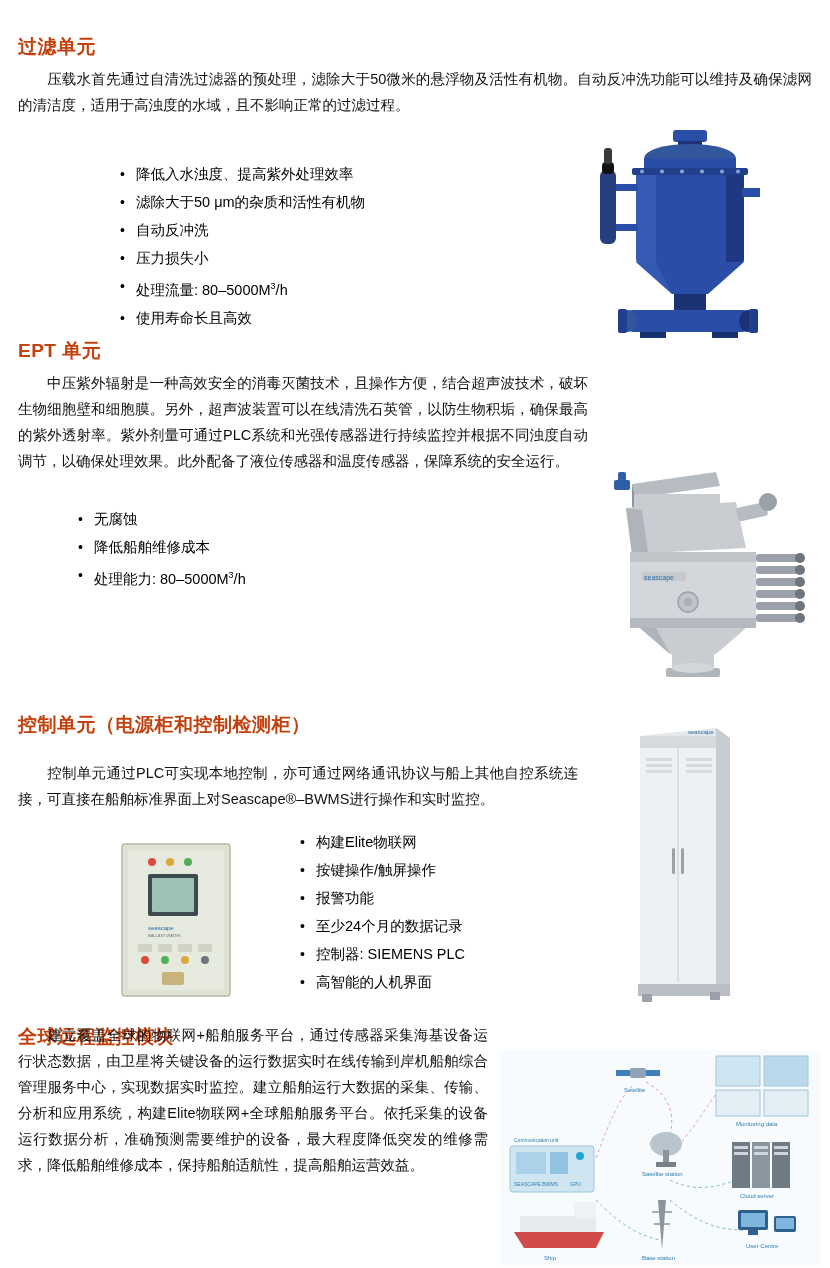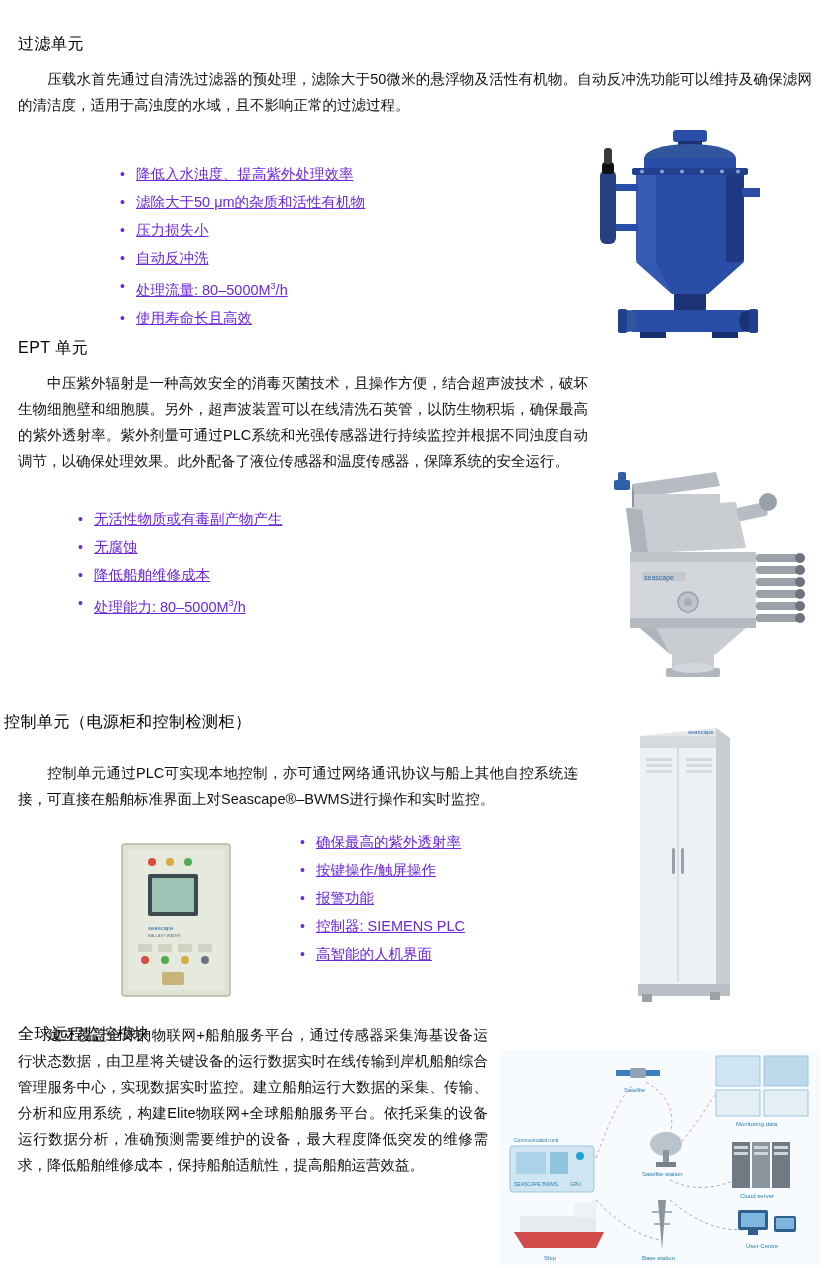--- a/index.html
+++ b/index.html
@@ -15,23 +15,23 @@
     position: relative;
     overflow: hidden;
   }
   .page {
     position: relative;
     width: 830px;
     height: 1268px;
     padding: 0;
   }
   .section-title {
-    font-size: 16px;
-    font-weight: normal;
-    color: #000000;
+    font-size: 19px;
+    font-weight: bold;
+    color: #c2410c;
     letter-spacing: 0.5px;
   }
   .para {
     font-size: 14.5px;
     line-height: 26px;
     text-align: justify;
     color: #111;
   }
   .para .indent {
     display: inline-block;
@@ -40,22 +40,21 @@
   ul.bullets {
     list-style: none;
     margin: 0;
     padding: 0;
   }
   ul.bullets li {
     font-size: 14.5px;
     line-height: 28px;
     position: relative;
     padding-left: 16px;
-    color: #6d28d9;
-    text-decoration: underline;
+    color: #000000;
   }
   ul.bullets li:before {
     content: "•";
     position: absolute;
     left: 0;
     top: 0;
     font-size: 14px;
   }
   sup.unit {
     font-size: 9px;
@@ -83,21 +82,21 @@
 
   .ept-img {
     position: absolute;
     left: 596px;
     top: 462px;
     width: 220px;
     height: 220px;
   }
 
   
-  #sec-ctrl-title { position: absolute; left: 4px; top: 712px; }
+  #sec-ctrl-title { position: absolute; left: 18px; top: 712px; }
   #sec-ctrl-para  { position: absolute; left: 18px; top: 760px; width: 560px; }
   #sec-ctrl-list  { position: absolute; left: 300px; top: 828px; width: 320px; }
 
   .ctrl-panel-img {
     position: absolute;
     left: 118px;
     top: 840px;
     width: 120px;
     height: 160px;
   }
@@ -129,22 +128,22 @@
 
   <div class="section-title" id="sec-filter-title">过滤单元</div>
 
   <div class="para" id="sec-filter-para">
     <span class="indent"></span><span>压载水首先通过自清洗过滤器的预处理，滤除大于50微米的悬浮物及活性有机物。自动反冲洗功能可以维持及确保滤网的清洁度，适用于高浊度的水域，且不影响正常的过滤过程。</span>
   </div>
 
   <ul class="bullets" id="sec-filter-list">
     <li><span>降低入水浊度、提高紫外处理效率</span></li>
     <li><span>滤除大于50 μm的杂质和活性有机物</span></li>
+    <li><span>自动反冲洗</span></li>
     <li><span>压力损失小</span></li>
-    <li><span>自动反冲洗</span></li>
     <li><span>处理流量: 80–5000M<sup class="unit">3</sup>/h</span></li>
     <li><span>使用寿命长且高效</span></li>
   </ul>
 
   <div class="filter-img">
     <svg viewBox="0 0 240 215" width="240" height="215">
 
       <rect x="107" y="2" width="34" height="12" rx="3" fill="#2a4ea8"></rect>
       <rect x="112" y="13" width="24" height="8" fill="#1b3375"></rect>
 
@@ -188,21 +187,20 @@
     </svg>
   </div>
 
   <div class="section-title" id="sec-ept-title">EPT 单元</div>
 
   <div class="para" id="sec-ept-para">
     <span class="indent"></span><span>中压紫外辐射是一种高效安全的消毒灭菌技术，且操作方便，结合超声波技术，破坏生物细胞壁和细胞膜。另外，超声波装置可以在线清洗石英管，以防生物积垢，确保最高的紫外透射率。紫外剂量可通过PLC系统和光强传感器进行持续监控并根据不同浊度自动调节，以确保处理效果。此外配备了液位传感器和温度传感器，保障系统的安全运行。</span>
   </div>
 
   <ul class="bullets" id="sec-ept-list">
-    <li><span>无活性物质或有毒副产物产生</span></li>
     <li><span>无腐蚀</span></li>
     <li><span>降低船舶维修成本</span></li>
     <li><span>处理能力: 80–5000M<sup class="unit">3</sup>/h</span></li>
   </ul>
 
   <div class="ept-img">
     <svg viewBox="0 0 220 220" width="220" height="220">
 
       <polygon points="36,22 120,10 124,24 40,36" fill="#b6bcc2"></polygon>
       <polygon points="36,22 40,36 40,52 36,44" fill="#8d949a"></polygon>
@@ -253,23 +251,24 @@
     </svg>
   </div>
 
   <div class="section-title" id="sec-ctrl-title">控制单元（电源柜和控制检测柜）</div>
 
   <div class="para" id="sec-ctrl-para">
     <span class="indent"></span><span>控制单元通过PLC可实现本地控制，亦可通过网络通讯协议与船上其他自控系统连接，可直接在船舶标准界面上对Seascape®–BWMS进行操作和实时监控。</span>
   </div>
 
   <ul class="bullets" id="sec-ctrl-list">
-    <li><span>确保最高的紫外透射率</span></li>
+    <li><span>构建Elite物联网</span></li>
     <li><span>按键操作/触屏操作</span></li>
     <li><span>报警功能</span></li>
+    <li><span>至少24个月的数据记录</span></li>
     <li><span>控制器: SIEMENS PLC</span></li>
     <li><span>高智能的人机界面</span></li>
   </ul>
 
   <div class="ctrl-panel-img">
     <svg viewBox="0 0 120 160" width="120" height="160">
       <rect x="4" y="4" width="108" height="152" rx="3" fill="#dfe3d4" stroke="#b4b9a7" stroke-width="1.5"></rect>
       <rect x="10" y="10" width="96" height="140" rx="2" fill="#e6e9dd"></rect>
 
       <circle cx="34" cy="22" r="4" fill="#d94b3c"></circle>

